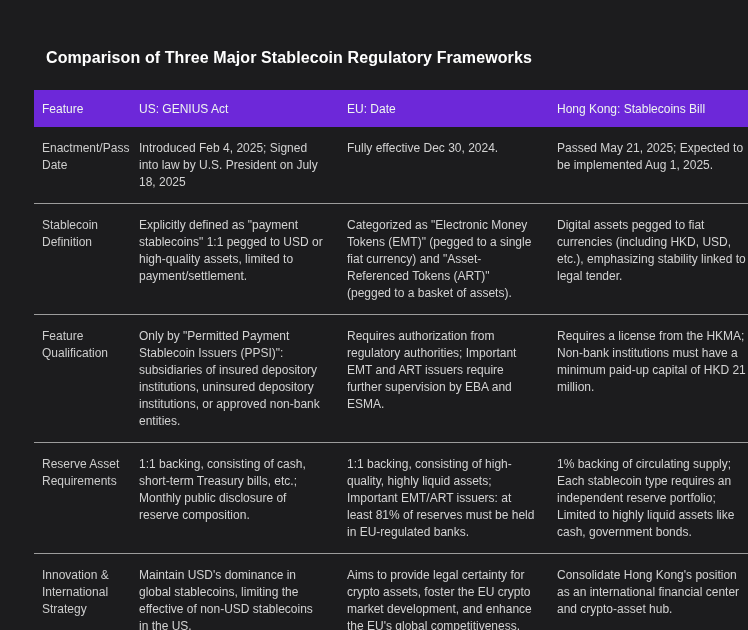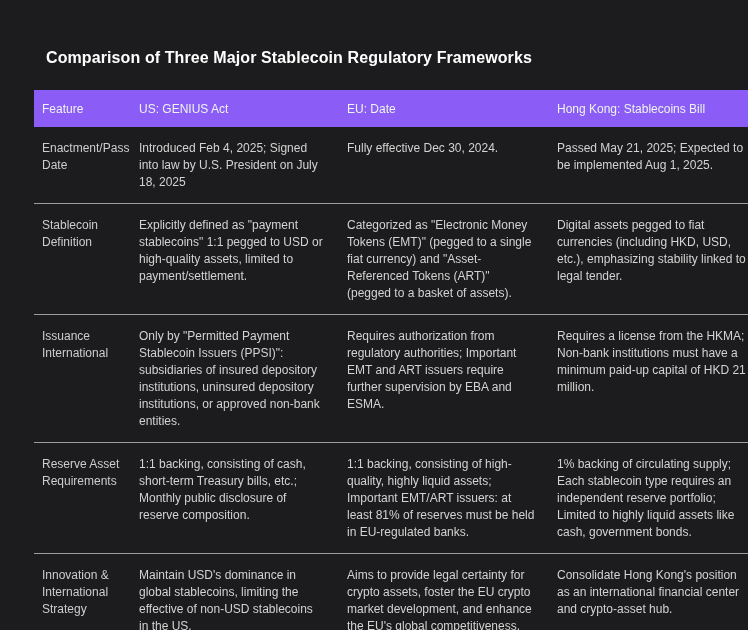--- a/index.html
+++ b/index.html
@@ -21,21 +21,21 @@
     width: 728px;
     margin-left: 10px;
     border-collapse: collapse;
     table-layout: fixed;
   }
   col.c-feature { width: 97px; }
   col.c-us      { width: 208px; }
   col.c-eu      { width: 210px; }
   col.c-hk      { width: 213px; }
   thead th {
-    background: #8b5cf6;
+    background: #6d28d9;
     color: #eef5f1;
     font-weight: normal;
     font-size: 12px;
     text-align: left;
     vertical-align: middle;
     height: 37px;
     padding: 6px 8px;
   }
   tbody td {
     color: #d3d3d3;
@@ -93,21 +93,21 @@
   </tr>
 
   <tr>
     <td class="feature-cell">Stablecoin Definition</td>
     <td>Explicitly defined as "payment stablecoins" 1:1 pegged to USD or high-quality assets, limited to payment/settlement.</td>
     <td>Categorized as "Electronic Money Tokens (EMT)" (pegged to a single fiat currency) and "Asset-Referenced Tokens (ART)" (pegged to a basket of assets).</td>
     <td>Digital assets pegged to fiat currencies (including HKD, USD, etc.), emphasizing stability linked to legal tender.</td>
   </tr>
 
   <tr>
-    <td class="feature-cell">Issuance International</td>
+    <td class="feature-cell">Feature Qualification</td>
     <td>Only by "Permitted Payment Stablecoin Issuers (PPSI)": subsidiaries of insured depository institutions, uninsured depository institutions, or approved non-bank entities.</td>
     <td>Requires authorization from regulatory authorities; Important EMT and ART issuers require further supervision by EBA and ESMA.</td>
     <td>Requires a license from the HKMA; Non-bank institutions must have a minimum paid-up capital of HKD 21 million.</td>
   </tr>
 
   <tr>
     <td class="feature-cell">Reserve Asset Requirements</td>
     <td>1:1 backing, consisting of cash, short-term Treasury bills, etc.; Monthly public disclosure of reserve composition.</td>
     <td>1:1 backing, consisting of high-quality, highly liquid assets; Important EMT/ART issuers: at least 81% of reserves must be held in EU-regulated banks.</td>
     <td>1% backing of circulating supply; Each stablecoin type requires an independent reserve portfolio; Limited to highly liquid assets like cash, government bonds.</td>

